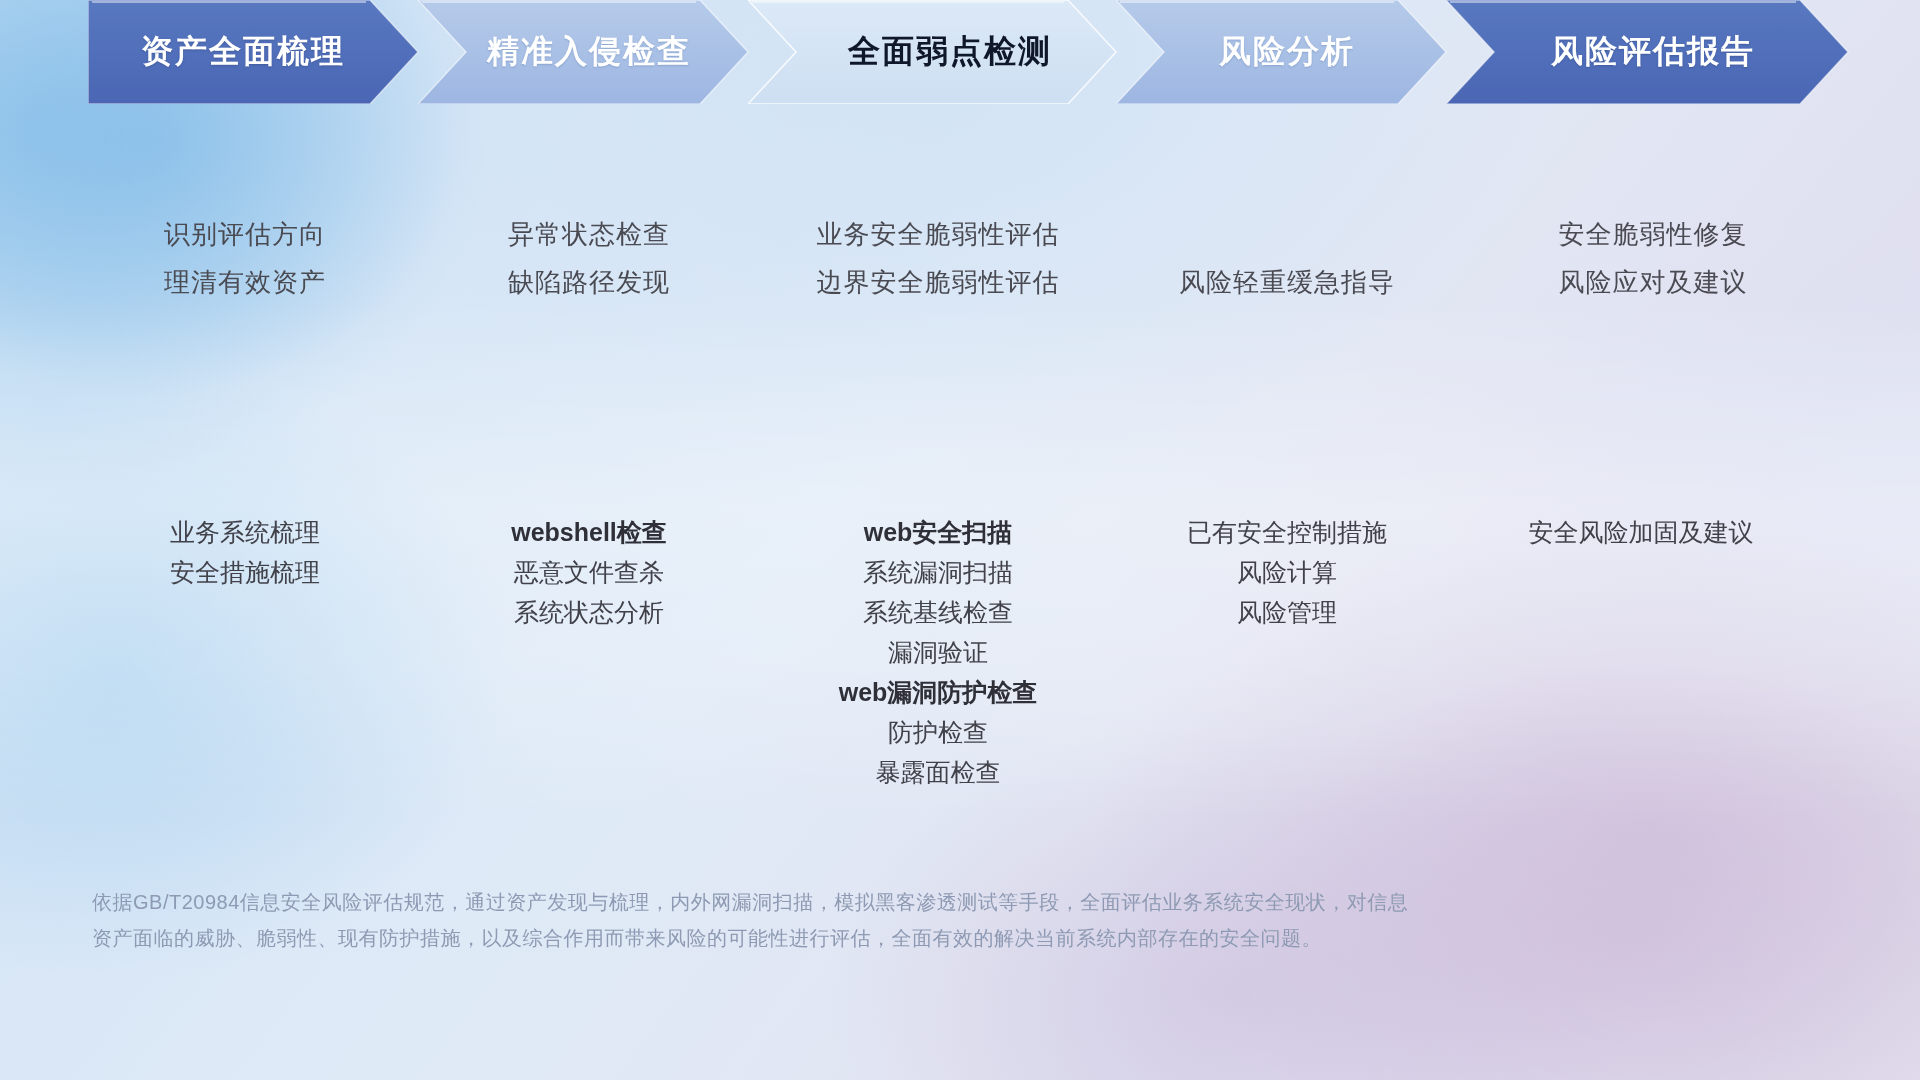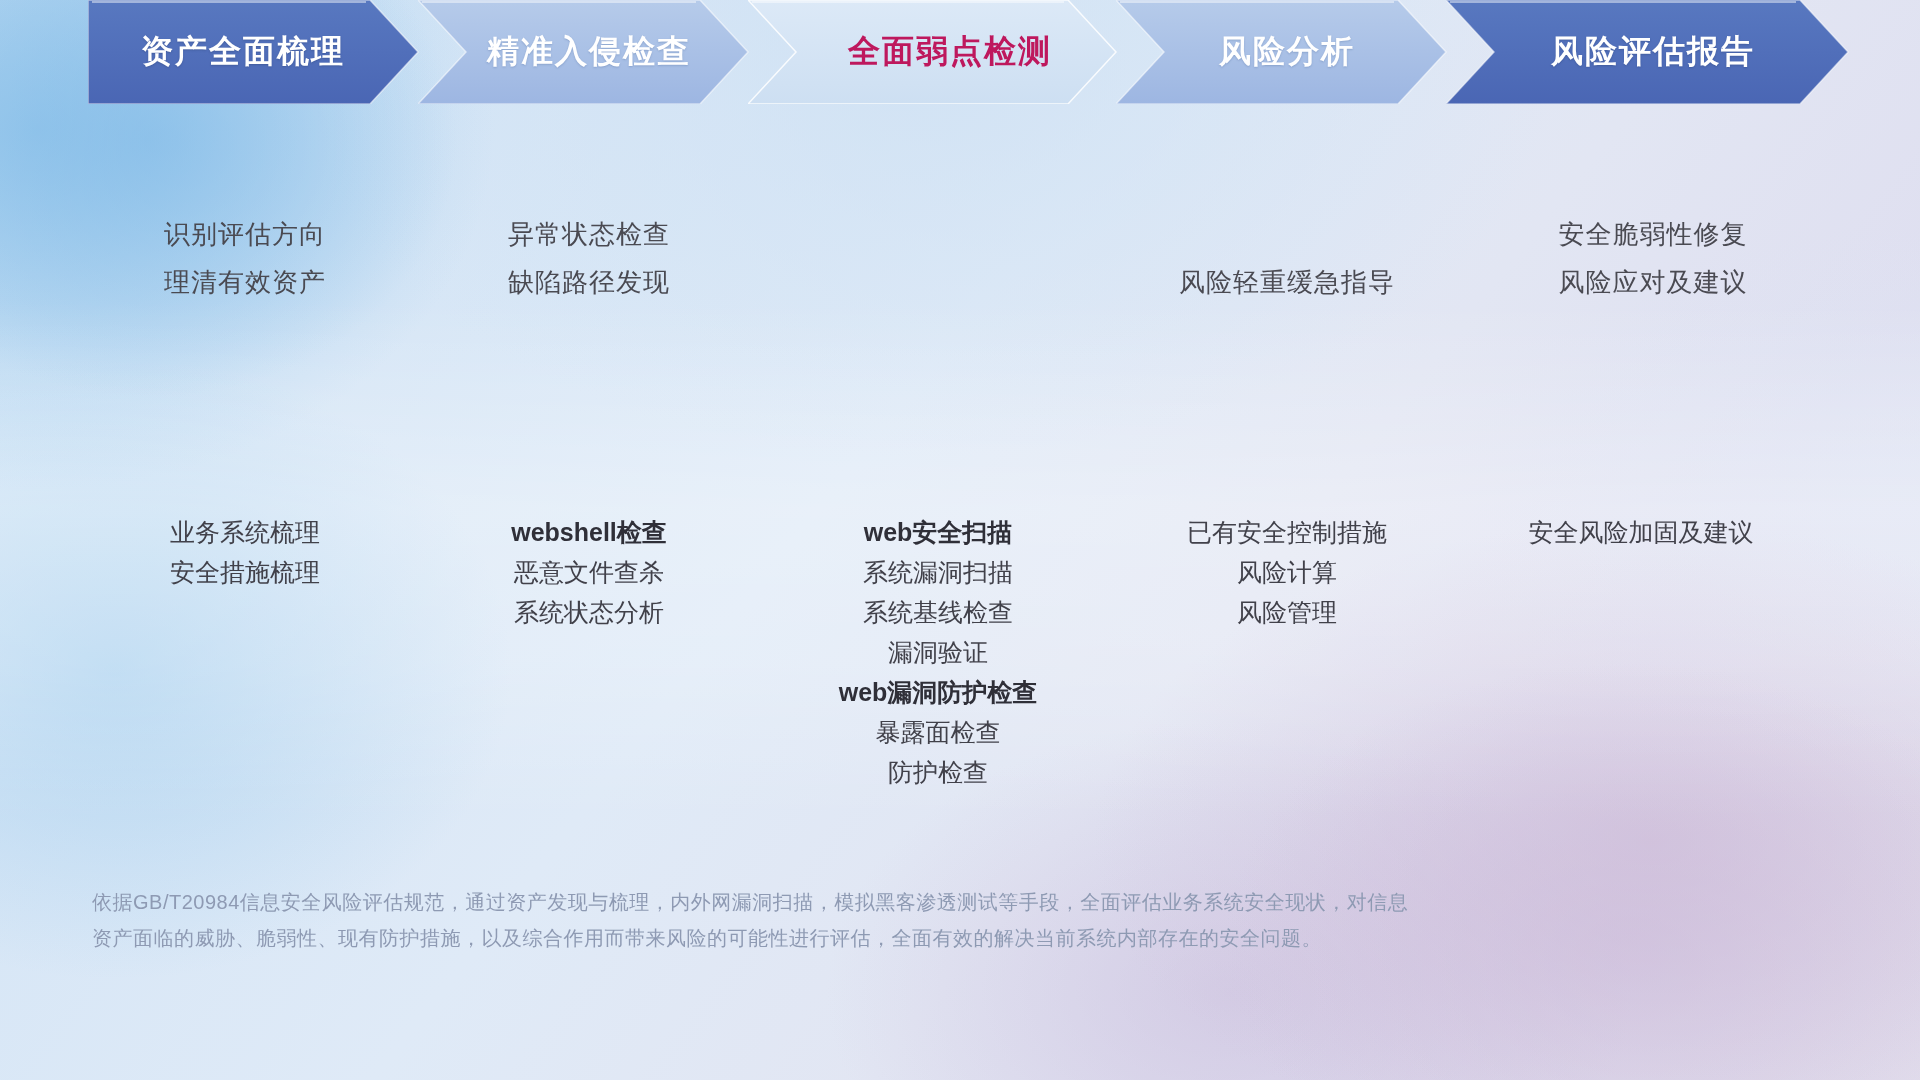--- a/index.html
+++ b/index.html
@@ -56,21 +56,21 @@
   .chev .label {
     position:relative;
     font-size:32px;
     font-weight:bold;
     letter-spacing:2px;
     white-space:nowrap;
     z-index:2;
   }
   .chev.dark .label { color:#ffffff; text-shadow:0 1px 2px rgba(40,60,110,0.35); }
   .chev.mid  .label { color:#ffffff; text-shadow:0 1px 2px rgba(70,100,150,0.30); }
-  .chev.light .label { color:#be185d;margin-left:24px; }
+  .chev.light .label { color:#0f172a;margin-left:24px; }
 
   
   .bot-col {
     position:absolute;
     text-align:center;
     color:#41414a;
     font-size:25px;
     line-height:40px;
     white-space:nowrap;
   }
@@ -144,28 +144,32 @@
           <linearGradient id="g2" x1="0" y1="0" x2="0" y2="1">
             <stop offset="0%" stop-color="#dce9f7"></stop>
             <stop offset="100%" stop-color="#cddff2"></stop>
           </linearGradient>
         </defs>
         <polygon points="0,0 320,0 368,52 320,104 0,104 48,52" fill="url(#g2)" stroke="rgba(255,255,255,0.85)" stroke-width="1.5"></polygon>
         <polyline points="4,2 316,2" fill="none" stroke="rgba(255,255,255,0.45)" stroke-width="2"></polyline>
       </svg>
       <span class="label" style="transform: translateX(6px);">全面弱点检测</span>
     </div>
+    <div class="top-col" style="width: 420px; left: 728px; top: 210px;">
+      <div>业务安全脆弱性评估</div>
+      <div>边界安全脆弱性评估</div>
+    </div>
     <div class="bot-col" style="width: 420px; left: 728px; top: 512px;">
       <div class="item strong">web安全扫描</div>
       <div class="item">系统漏洞扫描</div>
       <div class="item">系统基线检查</div>
       <div class="item">漏洞验证</div>
       <div class="item strong">web漏洞防护检查</div>
+      <div class="item">防护检查</div>
       <div class="item">暴露面检查</div>
-      <div class="item">防护检查</div>
     </div>
     <div class="chev mid" style="left: 1116px; width: 330px;">
       <svg width="332" height="104" viewBox="0 0 332 104">
         <defs>
           <linearGradient id="g3" x1="0" y1="0" x2="0" y2="1">
             <stop offset="0%" stop-color="#b6cbea"></stop>
             <stop offset="100%" stop-color="#9db6e2"></stop>
           </linearGradient>
         </defs>
         <polygon points="0,0 282,0 330,52 282,104 0,104 48,52" fill="url(#g3)" stroke="rgba(255,255,255,0.55)" stroke-width="1.5"></polygon>

